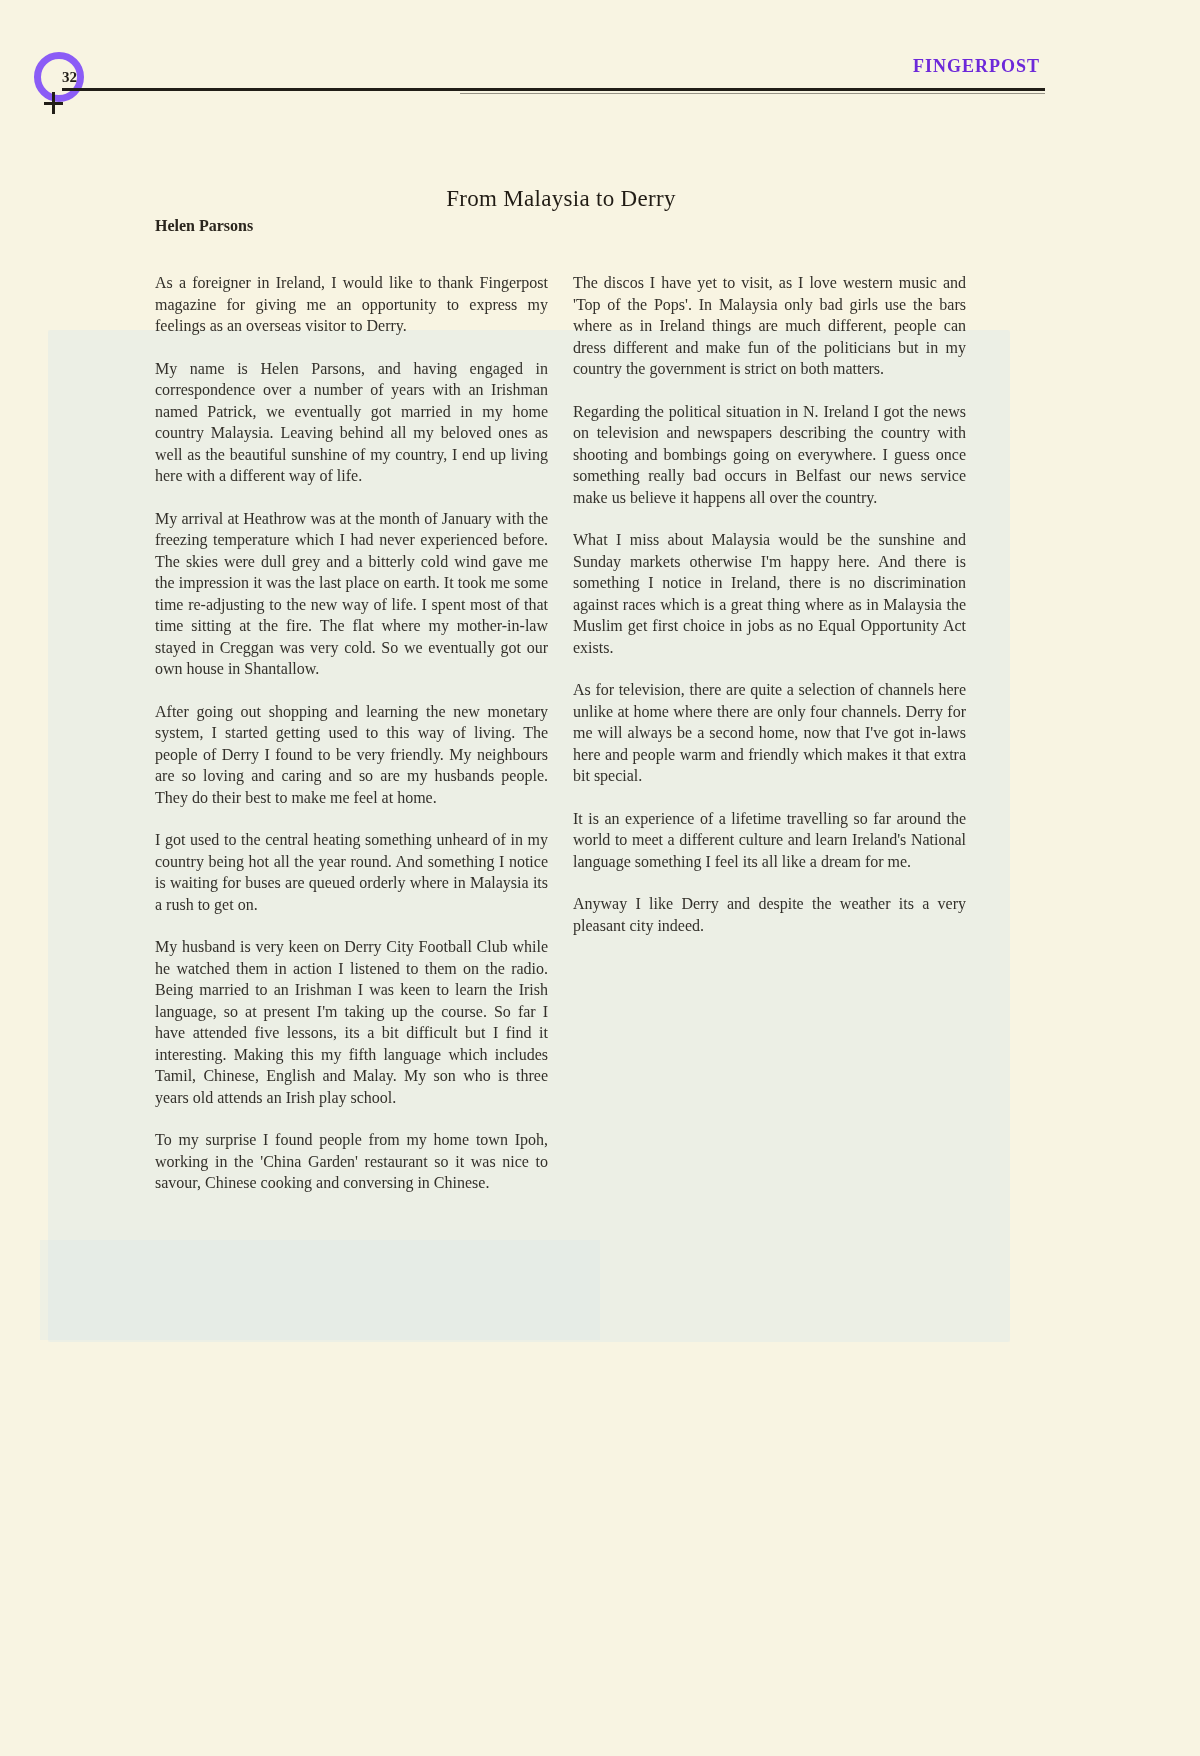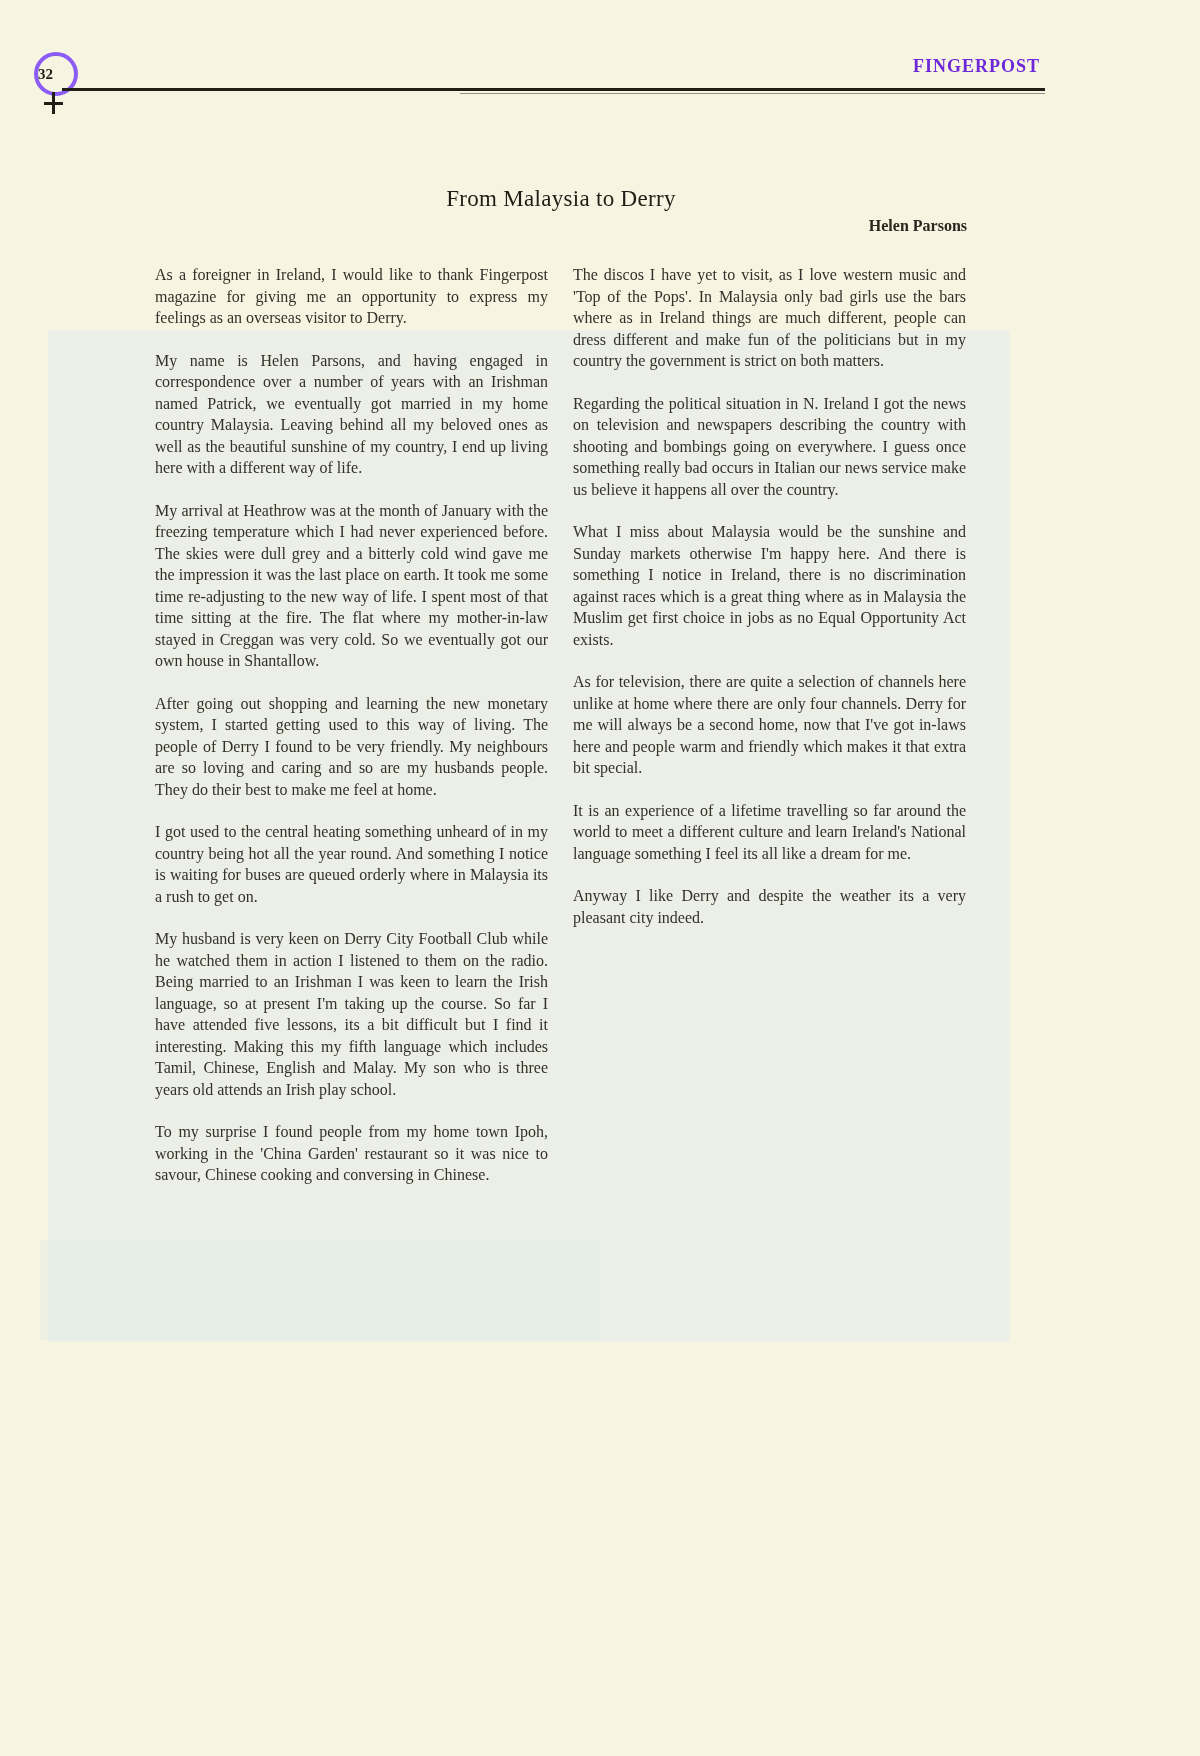--- a/index.html
+++ b/index.html
@@ -68,25 +68,25 @@
     top: 52px;
     width: 46px;
     height: 62px;
   }
   .pm-circle {
     position: absolute;
     left: 2px;
     top: 0;
     width: 36px;
     height: 36px;
-    border: 4px solid #8b5cf6;
+    border: 7px solid #8b5cf6;
     border-radius: 50%;
     display: flex;
     align-items: center;
-    justify-content: flex-start;
+    justify-content: flex-end;
     font-size: 15px;
     font-weight: bold;
     color: #211d17;
   }
   .pm-stem {
     position: absolute;
     left: 20px;
     top: 40px;
     width: 3px;
     height: 22px;
@@ -110,21 +110,21 @@
     font-size: 23px;
     font-weight: normal;
     color: #211c15;
     letter-spacing: 0.3px;
   }
   .article-byline {
     position: absolute;
     top: 217px;
     left: 155px;
     width: 812px;
-    text-align: right;
+    text-align: left;
     font-size: 16px;
     font-weight: bold;
     color: #2a251d;
   }
   .columns {
     position: absolute;
     top: 256px;
     left: 155px;
     width: 812px;
     display: flex;
@@ -133,21 +133,21 @@
   .col {
     width: 393px;
     flex: 0 0 393px;
     font-size: 16px;
     line-height: 21.5px;
     text-align: justify;
     color: #33302a;
     filter: blur(0.25px);
   }
   .col p {
-    margin: 8px 0 21px 0;
+    margin: 16px 0 21px 0;
   }
 </style>
 </head>
 <body>
 
 <div class="scan-overlay"></div>
 <div class="scan-overlay2"></div>
 
 <div class="pagemark">
   <div class="pm-circle">
@@ -169,19 +169,19 @@
     <p>As a foreigner in Ireland, I would like to thank Fingerpost magazine for giving me an opportunity to express my feelings as an overseas visitor to Derry.</p>
     <p>My name is Helen Parsons, and having engaged in correspondence over a number of years with an Irishman named Patrick, we eventually got married in my home country Malaysia. Leaving behind all my beloved ones as well as the beautiful sunshine of my country, I end up living here with a different way of life.</p>
     <p>My arrival at Heathrow was at the month of January with the freezing temperature which I had never experienced before. The skies were dull grey and a bitterly cold wind gave me the impression it was the last place on earth. It took me some time re-adjusting to the new way of life. I spent most of that time sitting at the fire. The flat where my mother-in-law stayed in Creggan was very cold. So we eventually got our own house in Shantallow.</p>
     <p>After going out shopping and learning the new monetary system, I started getting used to this way of living. The people of Derry I found to be very friendly. My neighbours are so loving and caring and so are my husbands people. They do their best to make me feel at home.</p>
     <p>I got used to the central heating something unheard of in my country being hot all the year round. And something I notice is waiting for buses are queued orderly where in Malaysia its a rush to get on.</p>
     <p>My husband is very keen on Derry City Football Club while he watched them in action I listened to them on the radio. Being married to an Irishman I was keen to learn the Irish language, so at present I'm taking up the course. So far I have attended five lessons, its a bit difficult but I find it interesting. Making this my fifth language which includes Tamil, Chinese, English and Malay. My son who is three years old attends an Irish play school.</p>
     <p>To my surprise I found people from my home town Ipoh, working in the 'China Garden' restaurant so it was nice to savour, Chinese cooking and conversing in Chinese.</p>
   </div>
   <div class="col">
     <p>The discos I have yet to visit, as I love western music and 'Top of the Pops'. In Malaysia only bad girls use the bars where as in Ireland things are much different, people can dress different and make fun of the politicians but in my country the government is strict on both matters.</p>
-    <p>Regarding the political situation in N. Ireland I got the news on television and newspapers describing the country with shooting and bombings going on everywhere. I guess once something really bad occurs in Italian our news service make us believe it happens all over the country.</p>
+    <p>Regarding the political situation in N. Ireland I got the news on television and newspapers describing the country with shooting and bombings going on everywhere. I guess once something really bad occurs in Belfast our news service make us believe it happens all over the country.</p>
     <p>What I miss about Malaysia would be the sunshine and Sunday markets otherwise I'm happy here. And there is something I notice in Ireland, there is no discrimination against races which is a great thing where as in Malaysia the Muslim get first choice in jobs as no Equal Opportunity Act exists.</p>
     <p>As for television, there are quite a selection of channels here unlike at home where there are only four channels. Derry for me will always be a second home, now that I've got in-laws here and people warm and friendly which makes it that extra bit special.</p>
     <p>It is an experience of a lifetime travelling so far around the world to meet a different culture and learn Ireland's National language something I feel its all like a dream for me.</p>
     <p>Anyway I like Derry and despite the weather its a very pleasant city indeed.</p>
   </div>
 </div>
 
 </body></html>

